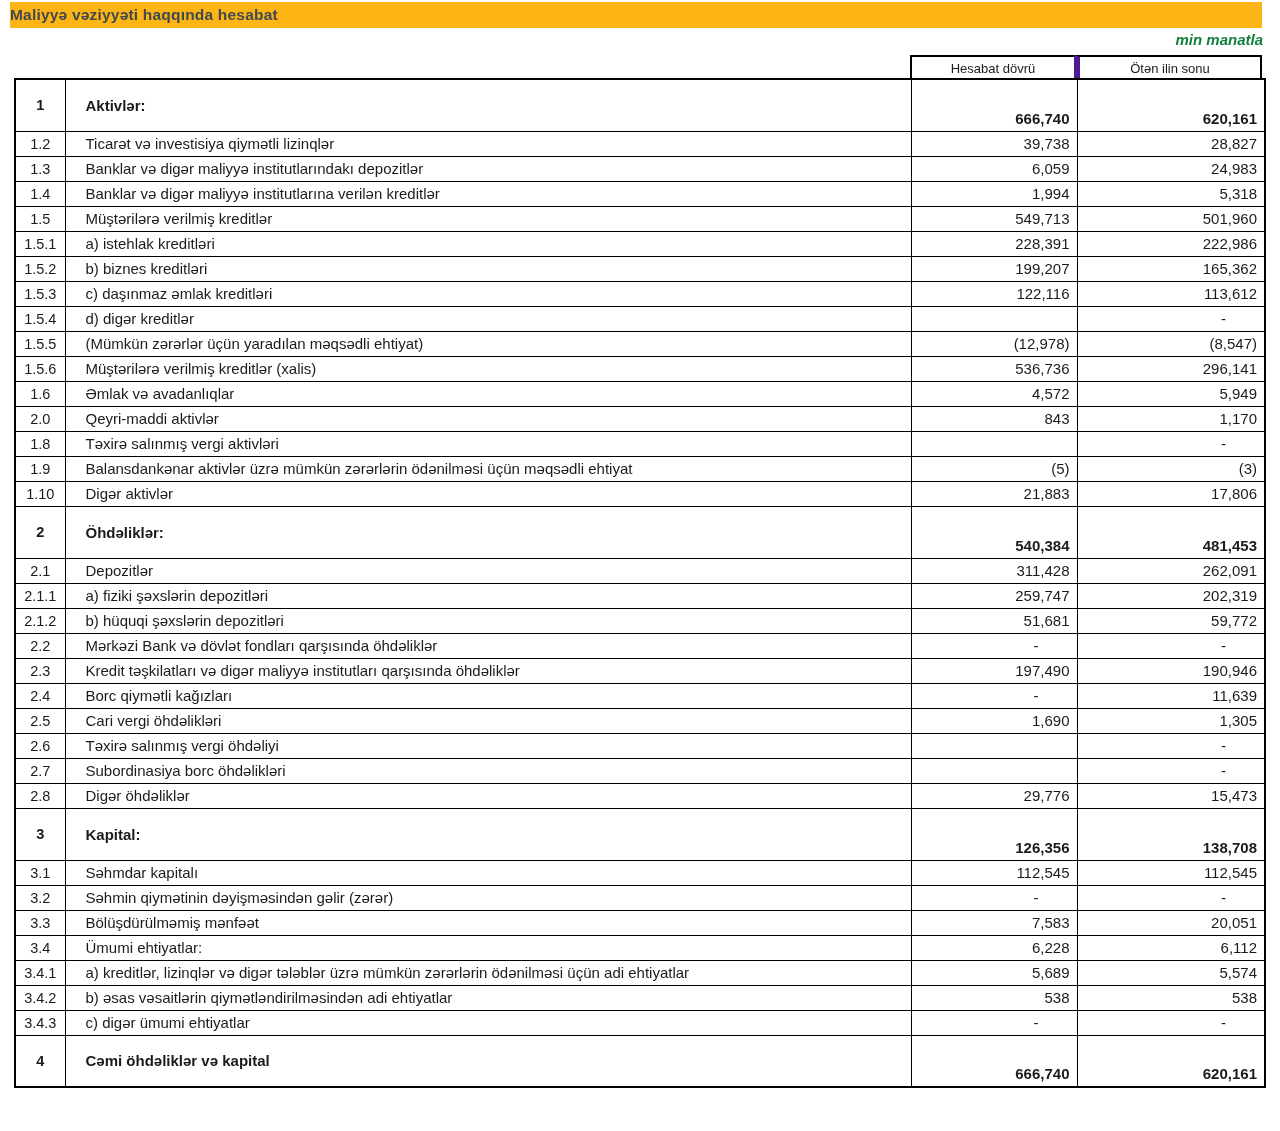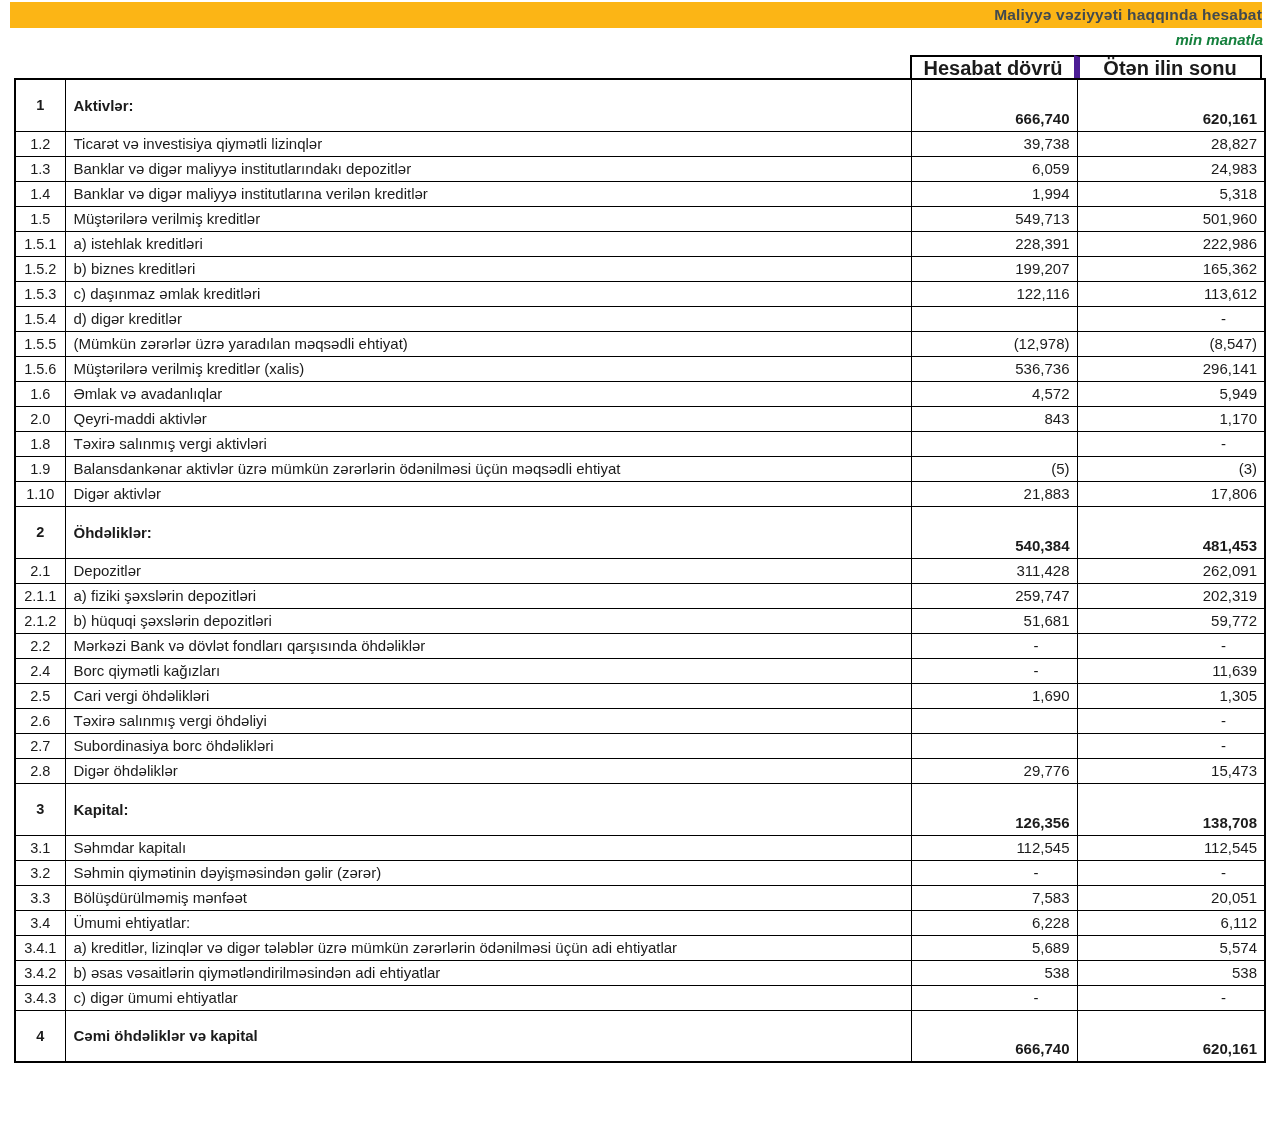--- a/index.html
+++ b/index.html
@@ -9,21 +9,21 @@
     background: #ffffff;
     font-family: "Liberation Sans", sans-serif;
     color: #1b1b1b;
     position: relative;
   }
   .title-bar {
     position: absolute;
     left: 10px; top: 2px;
     width: 1252px; height: 26px;
     background: #FCB515;
-    display: flex; align-items: center; justify-content: flex-end;
+    display: flex; align-items: center; justify-content: flex-start;
     font-weight: bold; font-size: 15.5px;
     color: #41494F;
     letter-spacing: 0.2px;
   }
   .unit-note {
     position: absolute;
     top: 31px; right: 17px;
     font-style: italic;
     font-weight: bold;
     font-size: 15px;
@@ -32,21 +32,21 @@
   .col-headers {
     position: absolute;
     left: 910px; top: 55px;
     display: flex;
   }
   .col-head {
     height: 25px;
     border: 2px solid #000;
     border-bottom: none;
     display: flex; align-items: center; justify-content: center;
-    font-weight: bold; font-size: 20px;
+    font-weight: normal; font-size: 13px;
     background: #fff;
   }
   .col-head.current { width: 166px; }
   .col-head.previous { width: 188px; border-left: 6px solid #4c1d95; margin-left: -2px; }
   table.balance {
     position: absolute;
     left: 14px; top: 78px;
     width: 1250px;
     border-collapse: collapse;
     table-layout: fixed;
@@ -62,21 +62,21 @@
   col.c-lbl { width: 846px; }
   col.c-v1  { width: 166px; }
   col.c-v2  { width: 188px; }
   tr.row { height: 25px; }
   tr.row td.no {
     text-align: center;
     font-size: 14.5px;
     vertical-align: middle;
   }
   tr.row td.lbl {
-    padding-left: 8px;
+    padding-left: 20px;
     font-size: 15px;
     vertical-align: middle;
   }
   tr.row td.val {
     text-align: right;
     padding-right: 7px;
     font-size: 15px;
     vertical-align: middle;
   }
   tr.row td.val.dash { padding-right: 38px; }
@@ -160,21 +160,21 @@
     <td class="val">113,612</td>
   </tr>
       <tr class="row">
     <td class="no">1.5.4</td>
     <td class="lbl">d) digər kreditlər</td>
     <td class="val"></td>
     <td class="val dash">-</td>
   </tr>
       <tr class="row">
     <td class="no">1.5.5</td>
-    <td class="lbl">(Mümkün zərərlər üzrə yaradılan məqsədli ehtiyat)</td>
+    <td class="lbl">(Mümkün zərərlər üçün yaradılan məqsədli ehtiyat)</td>
     <td class="val">(12,978)</td>
     <td class="val">(8,547)</td>
   </tr>
       <tr class="row">
     <td class="no">1.5.6</td>
     <td class="lbl">Müştərilərə verilmiş kreditlər (xalis)</td>
     <td class="val">536,736</td>
     <td class="val">296,141</td>
   </tr>
       <tr class="row">
@@ -231,20 +231,26 @@
     <td class="val">51,681</td>
     <td class="val">59,772</td>
   </tr>
       <tr class="row">
     <td class="no">2.2</td>
     <td class="lbl">Mərkəzi Bank və dövlət fondları qarşısında öhdəliklər</td>
     <td class="val dash">-</td>
     <td class="val dash">-</td>
   </tr>
       <tr class="row">
+    <td class="no">2.3</td>
+    <td class="lbl">Kredit təşkilatları və digər maliyyə institutları qarşısında öhdəliklər</td>
+    <td class="val">197,490</td>
+    <td class="val">190,946</td>
+  </tr>
+      <tr class="row">
     <td class="no">2.4</td>
     <td class="lbl">Borc qiymətli kağızları</td>
     <td class="val dash">-</td>
     <td class="val">11,639</td>
   </tr>
       <tr class="row">
     <td class="no">2.5</td>
     <td class="lbl">Cari vergi öhdəlikləri</td>
     <td class="val">1,690</td>
     <td class="val">1,305</td>

